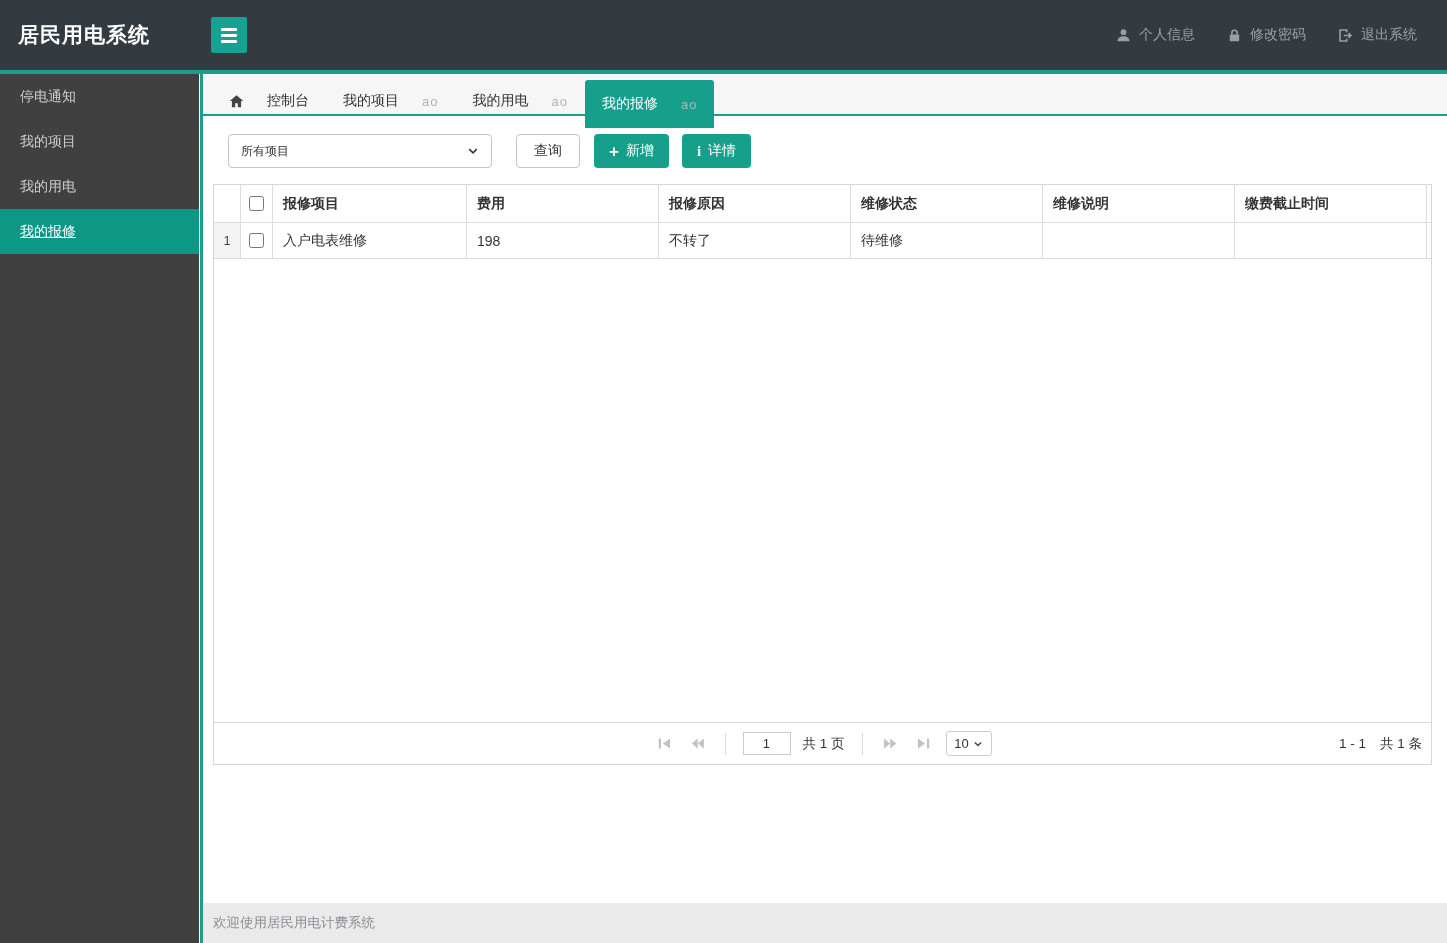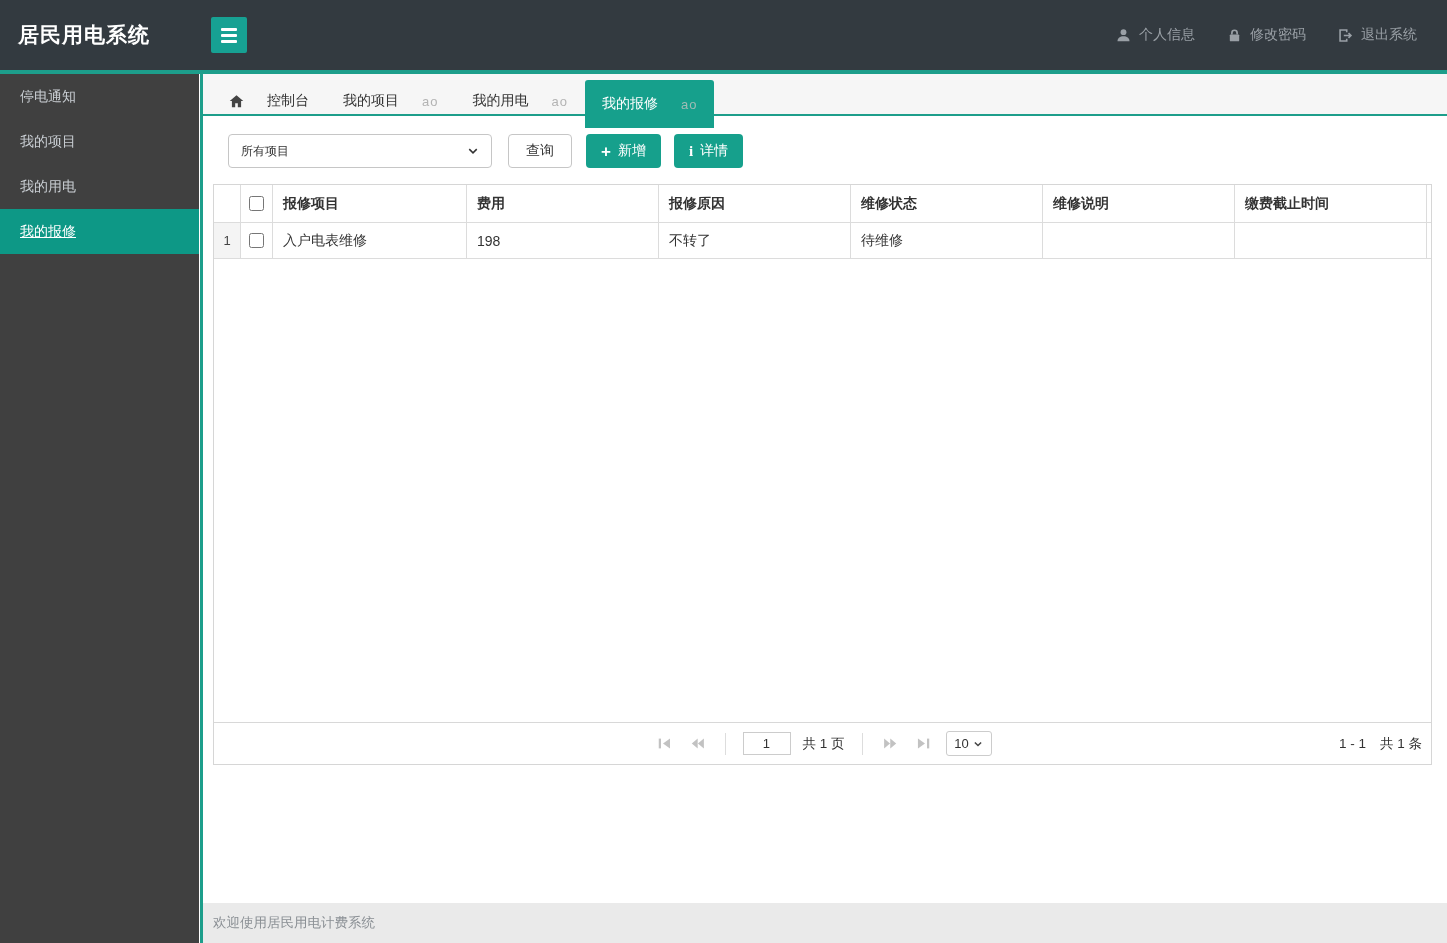--- a/index.html
+++ b/index.html
@@ -36,21 +36,21 @@
   .tab.active { background:#16a08c; color:#fff; height:48px; border-radius:3px 3px 0 0; position:relative; z-index:2; }
   .tab.active .close { color:#9fbcb5; }
   .tab .home { display:block; }
 
   
   .toolbar { margin:18px 0 16px 25px; display:flex; align-items:center; flex:none; }
   .select { width:264px; height:34px; border:1px solid #c6c6c6; border-radius:4px; background:#fff;
             display:flex; align-items:center; padding:0 12px; font-size:12px; color:#333; cursor:pointer; }
   .select .chev { margin-left:auto; }
   .btn { height:34px; border-radius:4px; font-size:14px; cursor:pointer; display:flex; align-items:center; }
-  .btn-query { margin-left:16px; padding:0 17px; background:#fff; border:1px solid #c6c6c6; color:#333; }
+  .btn-query { margin-left:24px; padding:0 17px; background:#fff; border:1px solid #c6c6c6; color:#333; }
   .btn-teal { border:none; background:#16a08c; color:#fff; padding:0 15px; gap:7px; }
   .btn-add { margin-left:14px; }
   .btn-detail { margin-left:13px; }
   .plus-ic { font-size:17px; font-weight:bold; line-height:1; }
   .info-ic { font-family:"Liberation Serif","DejaVu Serif",serif; font-weight:bold; font-size:15px; line-height:1; }
 
   
   .grid { margin:0 15px 0 10px; height:581px; border:1px solid #d6d6d6; display:flex; flex-direction:column; flex:none; background:#fff; }
   .grow { display:flex; align-items:stretch; }
   .grow > div { border-right:1px solid #dcdcdc; display:flex; align-items:center; padding-left:10px; font-size:14px; color:#333; overflow:hidden; white-space:nowrap; }

